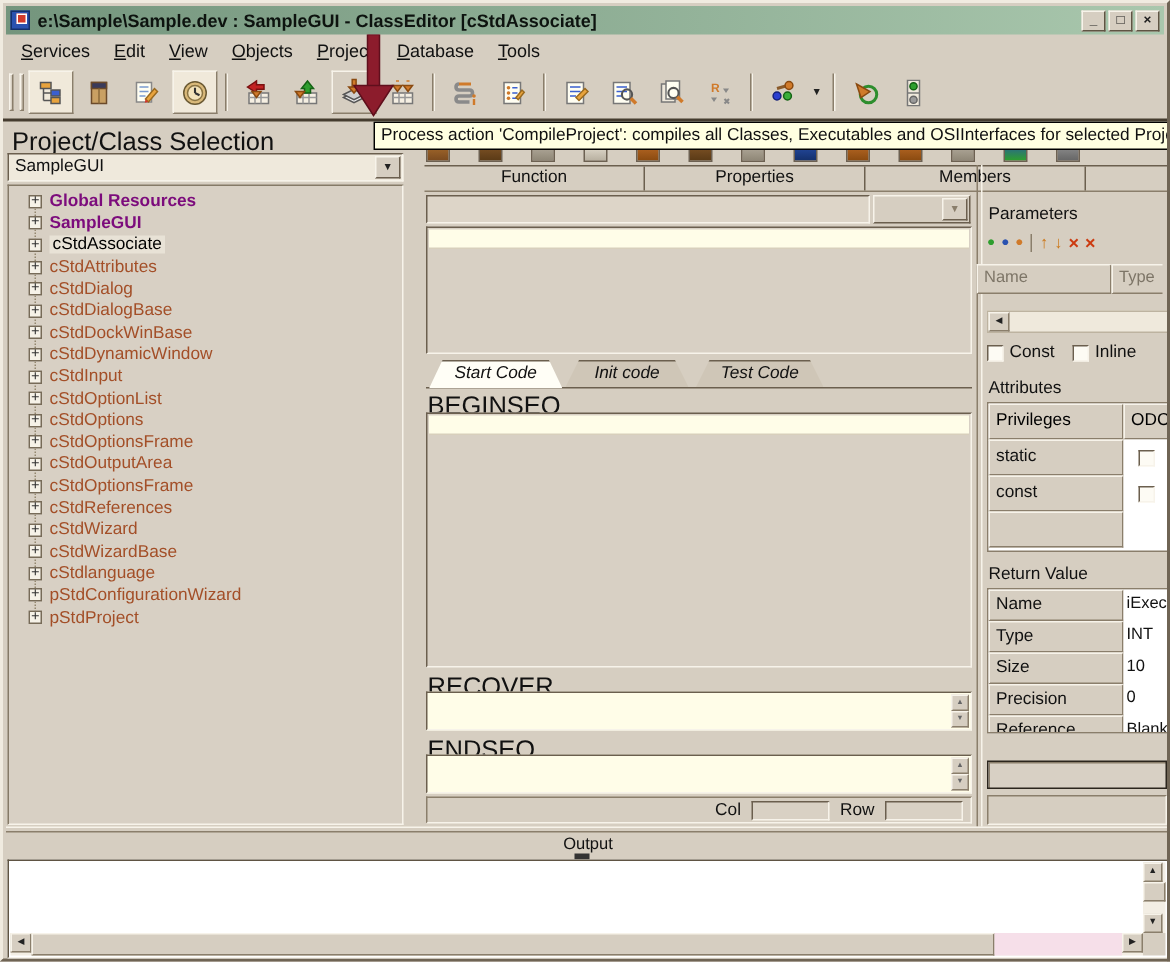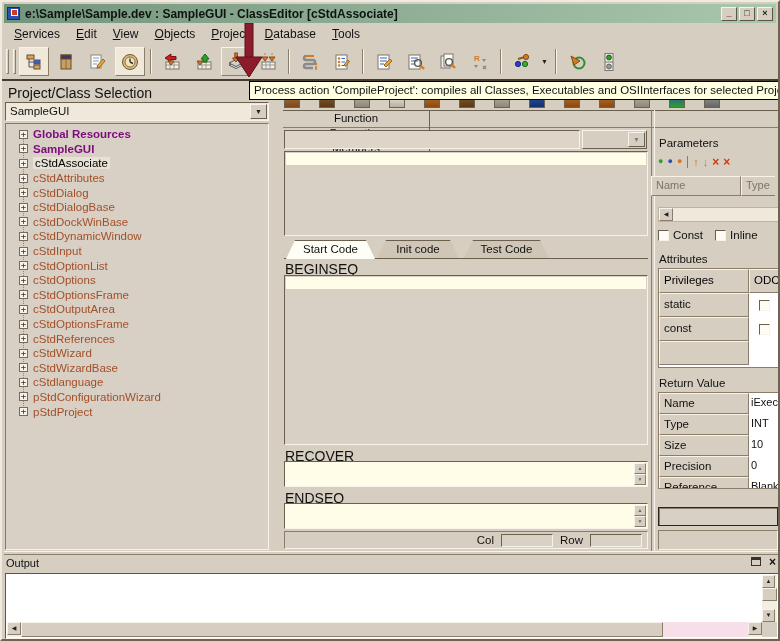--- a/index.html
+++ b/index.html
@@ -40,21 +40,21 @@
   .tbtn { width:30px; height:29px; display:flex; align-items:center; justify-content:center;
     border:1px solid transparent; margin:0 1px; flex:none; }
   .tbtn.on  { background:#f0e9da; border-color:#f7f3ea #8a7e6b #8a7e6b #f7f3ea; }
   .tbtn.hot { border-color:#f7f3ea #8a7e6b #8a7e6b #f7f3ea; }
   .tsep { width:2px; height:25px; border-left:1px solid #8a7e6b; border-right:1px solid #f7f3ea; margin:0 4px; }
   .tdrop { width:13px; height:29px; display:flex; align-items:center; justify-content:center;
     font-size:7px; color:#222; }
   .darkline { left:0; top:77px; width:776px; height:2px; background:#453c2f; }
 
   
-  .phead { left:6px; top:83px; font-size:14px; }
+  .phead { left:6px; top:83px; font-size:17px; }
   .tooltip { left:247px; top:79px; width:531px; height:19px; background:#ffffe1;
     border:1px solid #000; font-size:11.5px; line-height:16px; padding:0 4px;
     white-space:nowrap; overflow:hidden; z-index:60; }
   .tb2 { left:282px; top:97px; width:494px; height:11px; overflow:hidden;
     display:flex; gap:19px; z-index:5; }
   .stub { width:16px; height:15px; margin-top:-6px; border:1px solid #6d6152; flex:none; }
   .annarrow { left:231px; top:21px; z-index:70; }
 
   
   .combo { left:3px; top:100px; width:264px; height:19px; background:#efe9dc;
@@ -72,43 +72,43 @@
   .exp { width:9px; height:9px; background:#f6f2e8; border:1px solid #776b58;
     font-size:9px; line-height:7px; text-align:center; color:#333; margin-right:5px;
     flex:none; font-family:"DejaVu Sans Mono", monospace; }
   .lbl { white-space:nowrap; }
   .g .lbl   { color:#7c0b7c; font-weight:bold; }
   .c .lbl   { color:#a34f28; }
   .sel .lbl { color:#000; background:#e8e2d6; padding:0 2px; }
 
   
   .tabs { left:281px; top:108px; width:497px; height:18px; display:flex;
-    border-top:1px solid #6b5f4e; border-bottom:1px solid #8a7e6b;flex-direction:column; }
+    border-top:1px solid #6b5f4e; border-bottom:1px solid #8a7e6b; }
   .tab { width:147px; text-align:center; font-size:11.5px; line-height:15px;
     border-right:1px solid #6b5f4e; }
   .tabfill { flex:1; }
 
   .fninput { left:282px; top:128px; width:296px; height:19px; background:#ddd5c8;
     border:1px solid; border-color:#6b5f4e #f7f3ea #f7f3ea #6b5f4e; }
   .fndrop { left:580px; top:128px; width:65px; height:19px; background:#d6cec1;
     border:1px solid; border-color:#f7f3ea #6b5f4e #6b5f4e #f7f3ea; }
   .fndrop .cbtn { color:#8a7e6b; }
 
   .sig { left:282px; top:149px; width:364px; height:85px; background:#d8d0c4;
     border:1px solid; border-color:#6b5f4e #f7f3ea #f7f3ea #6b5f4e; }
   .cream1 { height:13px; background:#fffde8; margin:1px; border-bottom:1px solid #d8cfbc; }
 
   .ctabs { left:282px; top:238px; width:364px; height:19px; }
   .ctab { position:absolute; top:0; height:18px; line-height:17px; text-align:center;
     font-size:11.5px; background:#cfc6b7; border-top:1px solid #6b5f4e;
-    clip-path: polygon(9px 0, calc(100% - 9px) 0, 100% 100%, 0 100%); z-index:1; }
+    clip-path: polygon(9px 0, calc(100% - 9px) 0, 100% 100%, 0 100%); z-index:1;font-style:italic; }
   .ctab.active { background:#fffef6; height:19px; z-index:3; }
   .ctabline { left:282px; top:256px; width:364px; height:1px; background:#6b5f4e; z-index:2; }
 
-  .slabel { font-size:14px; }
+  .slabel { font-size:17px; }
   .codearea { left:282px; top:273px; width:364px; height:170px; background:#d8d0c4;
     border:1px solid; border-color:#6b5f4e #f7f3ea #f7f3ea #6b5f4e; }
   .minied { left:282px; width:364px; height:26px; background:#fffde8;
     border:1px solid; border-color:#6b5f4e #f7f3ea #f7f3ea #6b5f4e; }
   .mscroll { position:absolute; right:1px; top:1px; width:12px; height:22px;
     display:flex; flex-direction:column; justify-content:space-between; }
   .mbtn { width:12px; height:11px; background:#d6cec1; border:1px solid;
     border-color:#f7f3ea #8a7e6b #8a7e6b #f7f3ea; font-size:5px; line-height:9px;
     text-align:center; color:#666; }
   .statusrow { left:282px; top:529px; width:364px; height:18px;
@@ -157,21 +157,21 @@
   .rvval { flex:1; background:#fff; font-size:11px; padding:3px 2px; white-space:nowrap; overflow:hidden; }
   .einput { left:656px; top:505px; width:120px; height:19px; background:#d8d0c4;
     border:1px solid #2b251d; box-shadow: inset 1px 1px 0 #8a7e6b; }
   .ebox { left:656px; top:528px; width:120px; height:20px; border:1px solid;
     border-color:#8a7e6b #f7f3ea #f7f3ea #8a7e6b; }
 
   
   .odiv { left:2px; top:549px; width:776px; height:4px;
     border-top:1px solid #f7f3ea; border-bottom:1px solid #8a7e6b; }
   .ohead { left:4px; top:555px; width:772px; height:15px; display:flex;
-    font-size:11px; }
+    align-items:center; font-size:11px;flex-direction:column; }
   .ohead .otitle { flex:1; }
   .dock { width:10px; height:9px; border:1px solid #333; border-top:3px solid #333;
     margin-right:8px; background:#d6cec1; }
   .oclose { font-size:12px; font-weight:bold; line-height:10px; margin-right:2px; }
   .obody { left:3px; top:571px; width:774px; height:66px; background:#fff;
     border:1px solid; border-color:#5f5443 #f7f3ea #f7f3ea #5f5443; }
   .olines { position:absolute; left:4px; top:2px; right:18px; bottom:16px;
     overflow:hidden; font-size:11.5px; line-height:15.5px; white-space:pre; color:#000; }
   .ovs { position:absolute; right:1px; top:1px; width:15px; bottom:16px;
     background:#f3eee4; display:flex; flex-direction:column; }

